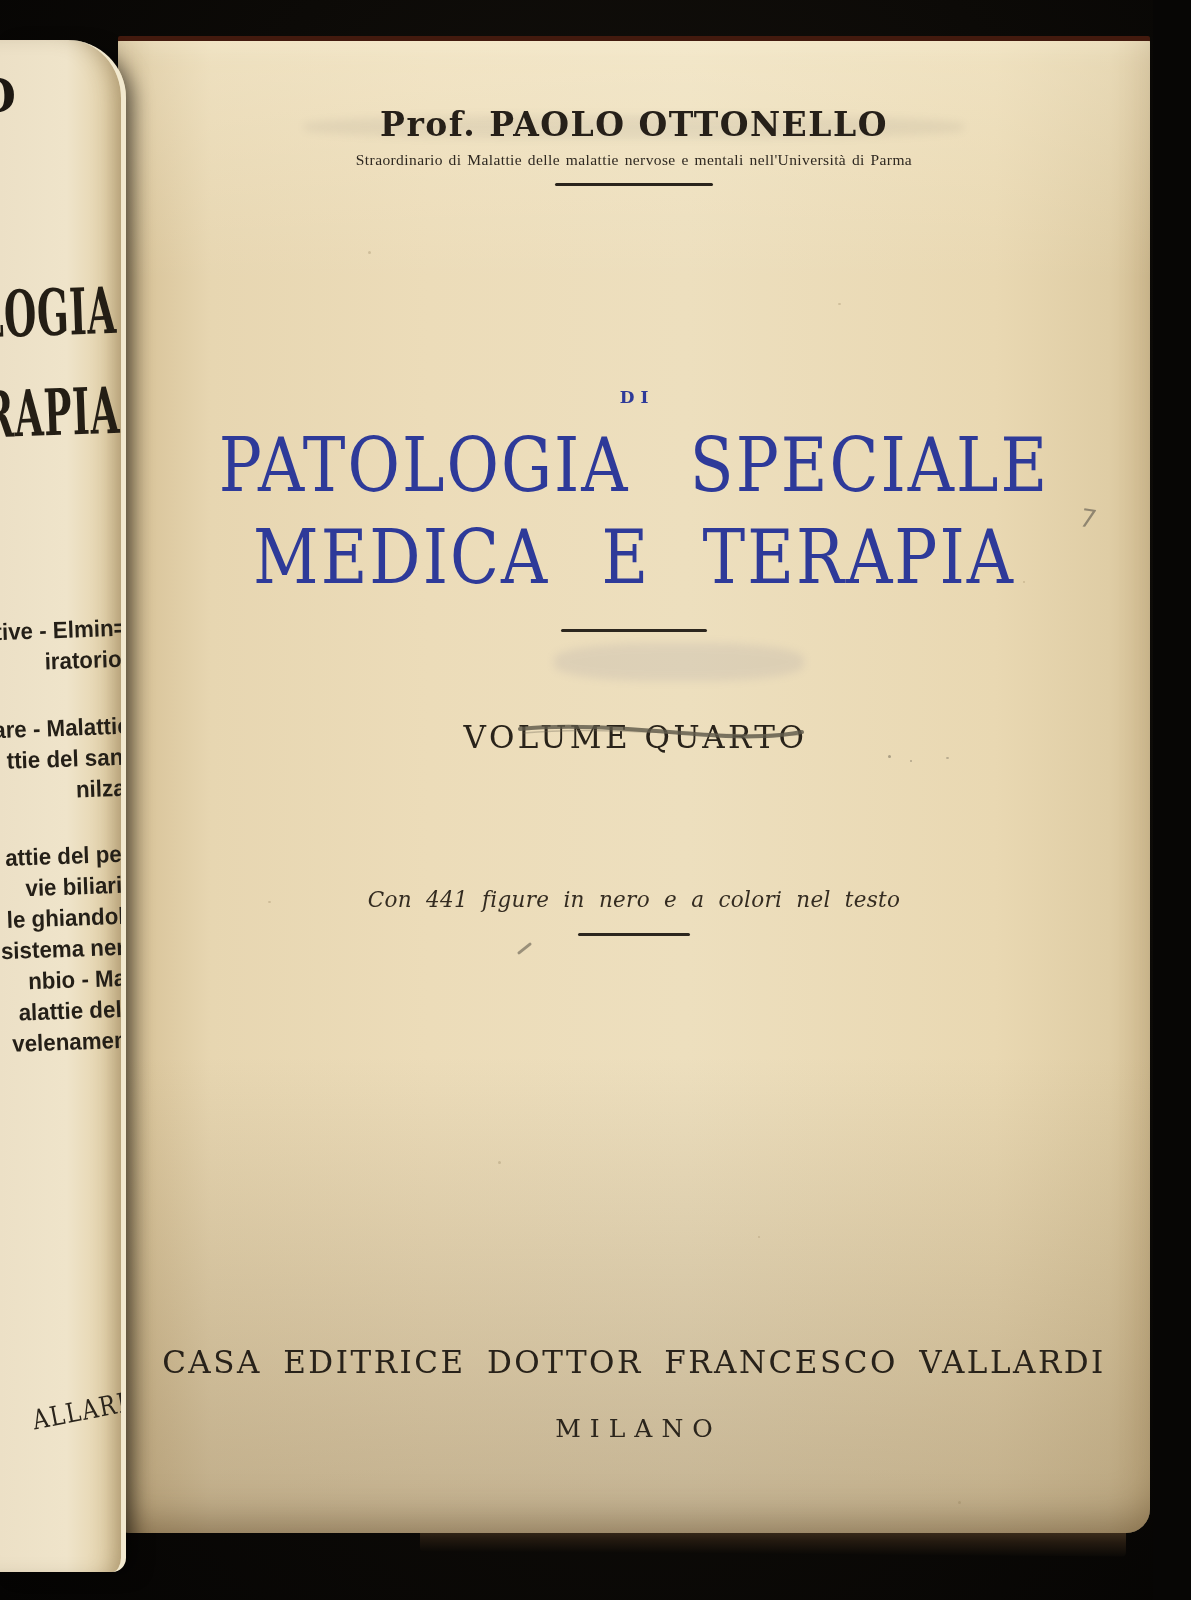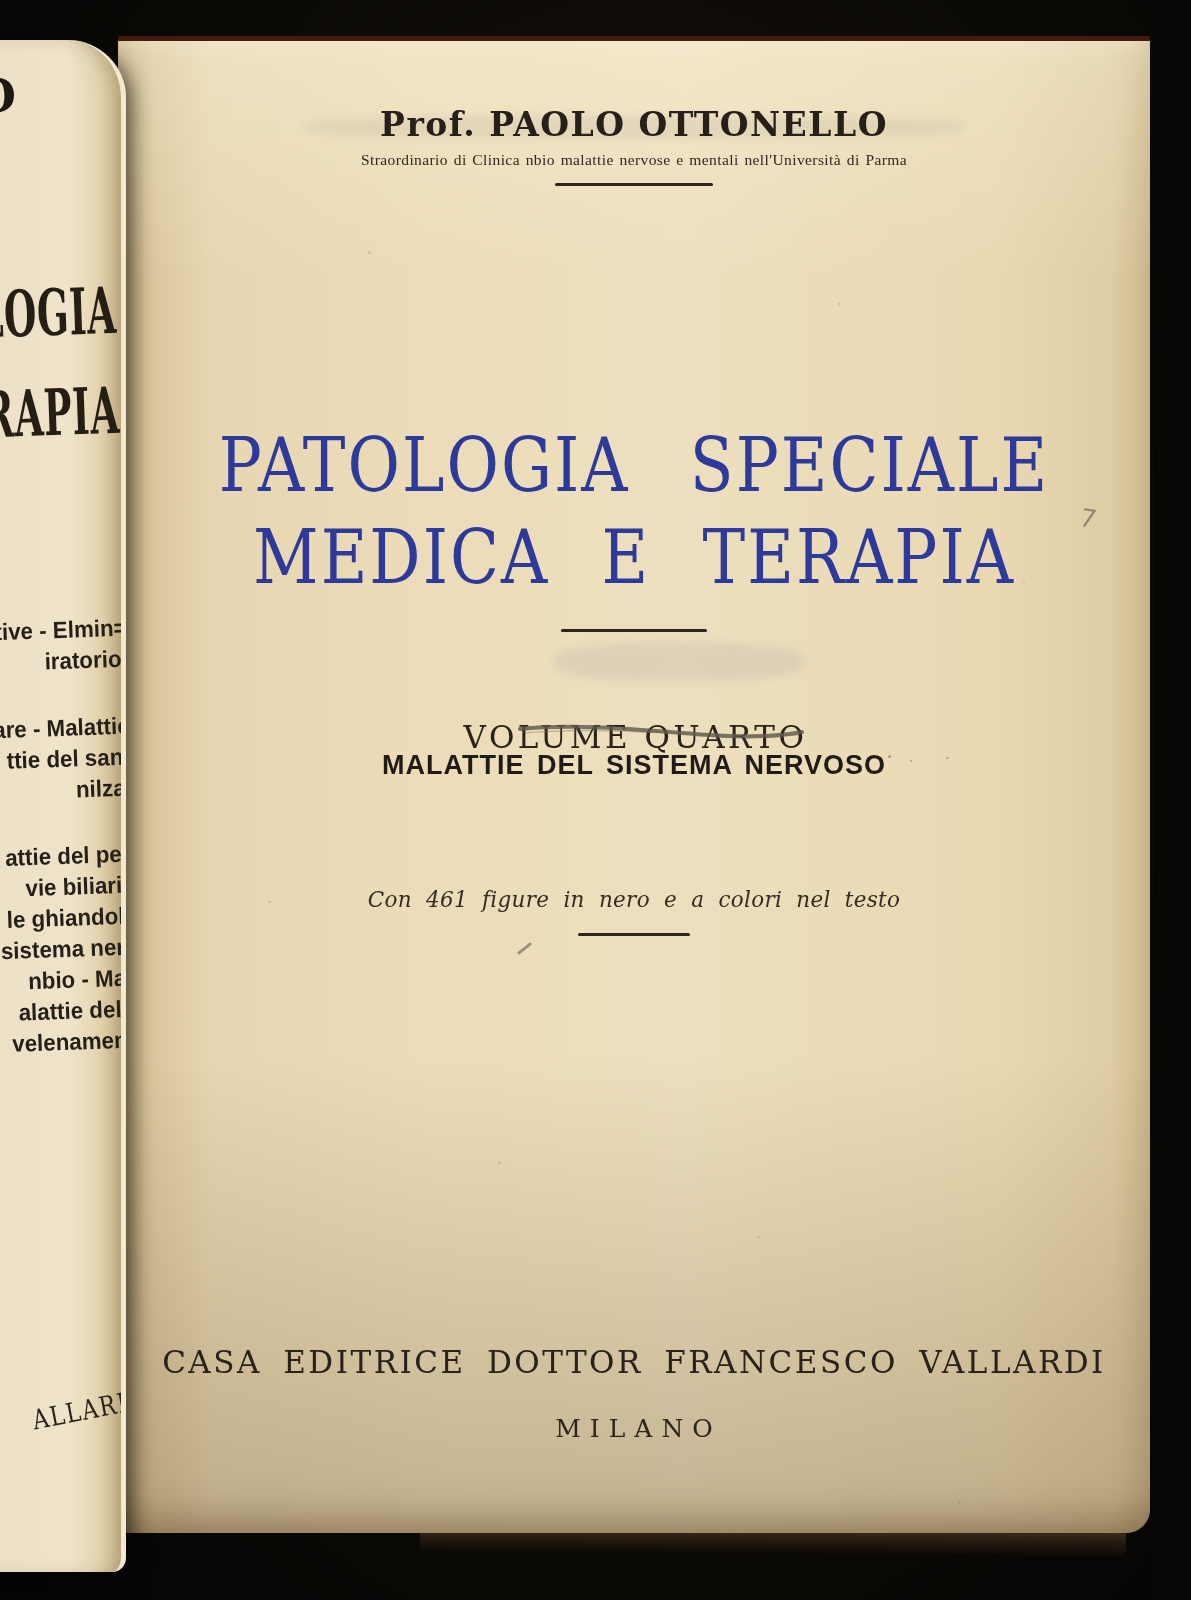--- a/index.html
+++ b/index.html
@@ -65,43 +65,43 @@
 <div id="stage">
 
   <div class="block-edge"></div>
 
   <div class="main-page">
     <div class="sheen"></div>
 
     <div class="ghost ghost-top"></div>
 
     <div class="center author">Prof. PAOLO OTTONELLO</div>
-    <div class="center affiliation">Straordinario di Clinica nbio malattie nervose e mentali nell'Università di Parma</div>
+    <div class="center affiliation">Straordinario di Malattie delle malattie nervose e mentali nell'Università di Parma</div>
     <div class="rule rule1"></div>
 
+    <div class="center series-di">DI</div>
     <div class="center big1">PATOLOGIA SPECIALE</div>
     <div class="center big2">MEDICA E TERAPIA</div>
 
     <div class="rule rule2"></div>
     <div class="ghost ghost-mid"></div>
 
     <div class="center volume">VOLUME QUARTO</div>
 
     <svg class="pencil-underline" viewBox="0 0 290 22" xmlns="http://www.w3.org/2000/svg">
       <path d="M4,9 C70,2 150,13 210,16 C245,17.5 270,15 286,12" fill="none" stroke="#5d5748" stroke-width="4" stroke-linecap="round" opacity="0.8"></path>
       <path d="M8,13 C80,6 160,16 282,15" fill="none" stroke="#6f6757" stroke-width="1.6" stroke-linecap="round" opacity="0.35"></path>
     </svg>
 
-    <div class="center subtitle">MALATTIE DEL SISTEMA NERVOSO</div>
 
     <div class="pencil-dot" style="left:770px;top:714px;width:3px;height:3px;opacity:.5;"></div>
     <div class="pencil-dot" style="left:792px;top:719px;width:2px;height:2px;opacity:.45;"></div>
     <div class="pencil-dot" style="left:828px;top:716px;width:3px;height:2px;opacity:.4;"></div>
 
-    <div class="center figures">Con 461 figure in nero e a colori nel testo</div>
+    <div class="center figures">Con 441 figure in nero e a colori nel testo</div>
     <div class="rule rule3"></div>
     <div class="pencil-slash"></div>
 
     <div class="pencil-seven">7</div>
 
     <div class="center city">MILANO</div>
     <div class="center publisher">CASA EDITRICE DOTTOR FRANCESCO VALLARDI</div>
 
     <div class="speck" style="left:250px;top:210px;width:3px;height:3px;"></div>
     <div class="speck" style="left:720px;top:262px;width:3px;height:2px;"></div>

